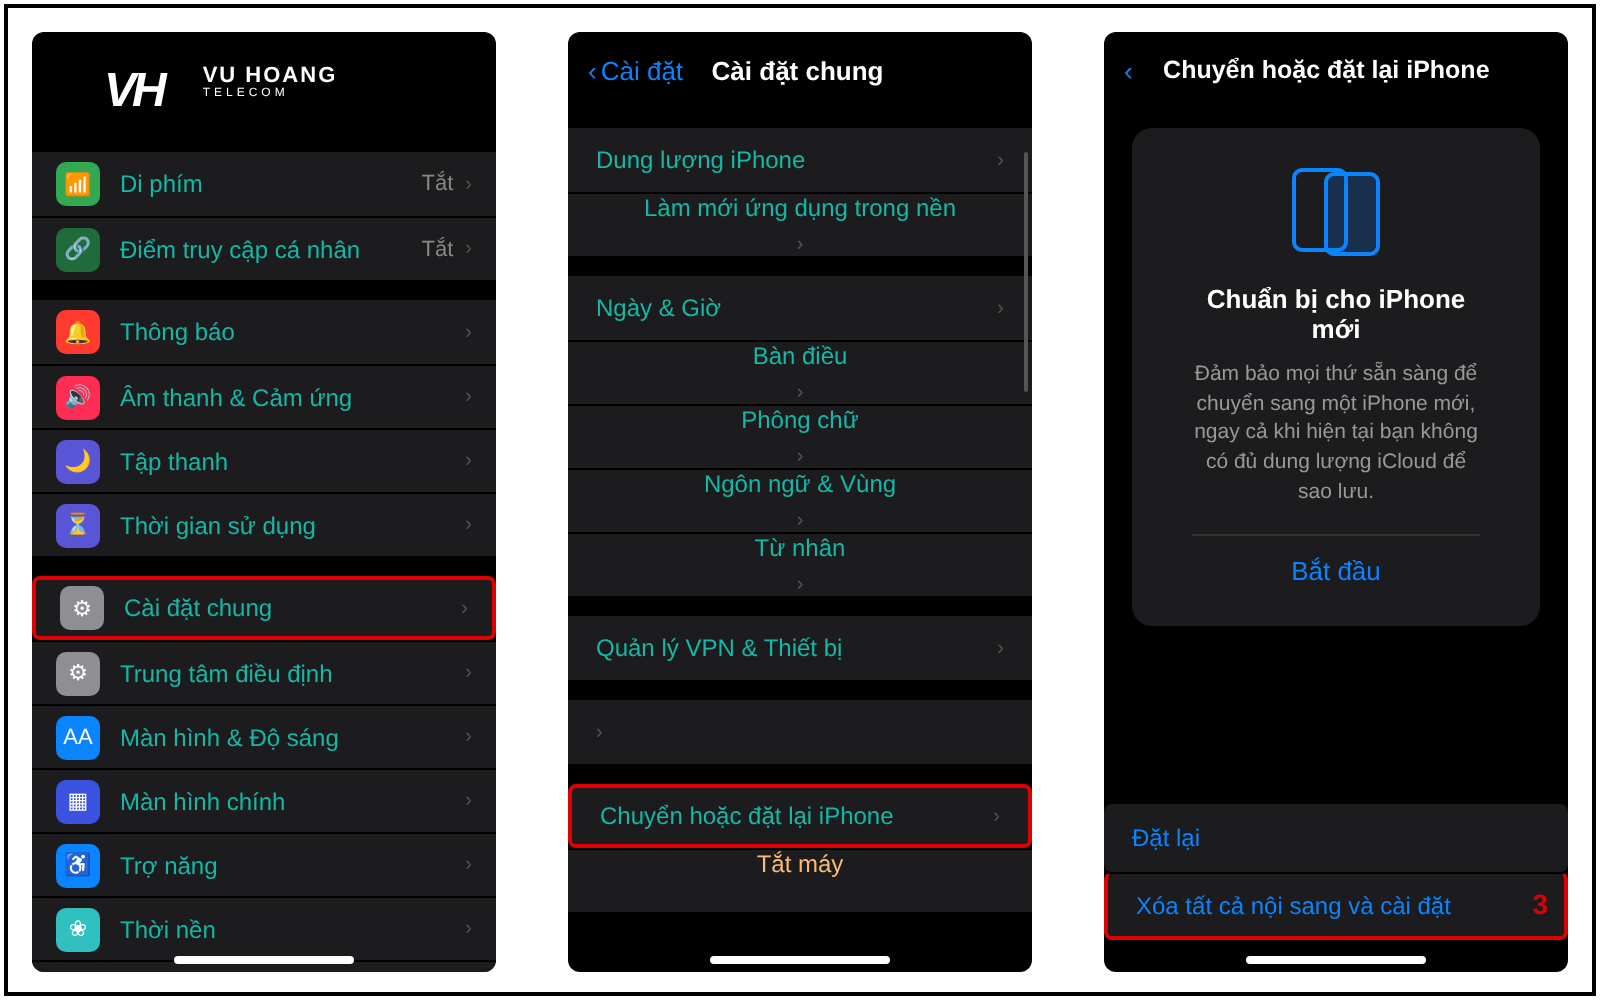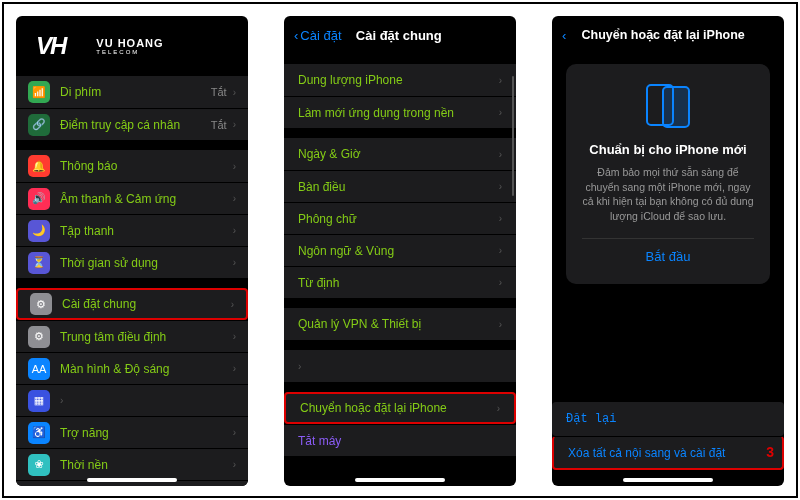--- a/index.html
+++ b/index.html
@@ -2,47 +2,47 @@
 <html><head>
 <meta charset="utf-8">
 <style>
   * { box-sizing: border-box; margin: 0; padding: 0; }
   body { font-family: -apple-system, "Helvetica Neue", sans-serif; background: #fff; width: 800px; height: 500px; overflow: hidden; }
   .outer { border: 2px solid #000; width: 796px; height: 496px; margin: 2px; background: #fff; display: flex; justify-content: space-around; align-items: flex-start; padding: 12px 0; gap: 12px; position: relative; }
   .phone { width: 232px; height: 470px; background: #000; border-radius: 6px; overflow: hidden; position: relative; color: #fff; font-size: 12px; }
   .scrollbar { position: absolute; right: 2px; top: 60px; width: 2px; height: 120px; background: #555; border-radius: 2px; }
 
   
-  .logo { position: absolute; top: 28px; left: 32px; z-index: 10; display: flex; align-items: center; gap: 3px; }
+  .logo { position: absolute; top: 28px; left: 48px; z-index: 10; display: flex; align-items: flex-start; gap: 20px; }
   .logo-mark { font-size: 24px; font-weight: 900; font-style: italic; color: #fff; letter-spacing: -2px; }
-  .logo-text { font-size: 11px; font-weight: 700; color: #fff; letter-spacing: 1px; margin-left: 28px; }
+  .logo-text { font-size: 11px; font-weight: 700; color: #fff; letter-spacing: 1px; }
   .logo-text small { display:block; font-size: 6px; letter-spacing: 2px; font-weight: 400; }
 
   
   .row { display: flex; align-items: center; height: 32px; padding: 0 12px; background: #1c1c1e; position: relative; }
   .row + .row { border-top: 1px solid #000; }
   .group { margin: 10px 0; }
   .group .row:first-child { border-top: none; }
   .icon-box { width: 22px; height: 22px; border-radius: 5px; margin-right: 10px; display: flex; align-items: center; justify-content: center; font-size: 13px; flex: 0 0 22px; }
-  .label { flex: 1; color: #84cc16; white-space: nowrap; overflow: hidden; text-overflow: ellipsis; }
+  .label { flex: 1; color: #14b8a6; white-space: nowrap; overflow: hidden; text-overflow: ellipsis; }
   .chev { color: #555; font-size: 10px; }
   .tat { color: #888; font-size: 11px; margin-right: 6px; }
   .redbox { border: 2px solid #d00; border-radius: 4px; }
   .numbadge { position: absolute; font-size: 14px; font-weight: bold; color: #d00; }
 
   
   .nav { height: 38px; display: flex; align-items: center; padding: 0 10px; font-size: 13px; }
   .back { color: #0a84ff; display: flex; align-items: center; gap: 2px; }
   .navtitle { flex: 1; text-align: center; font-weight: 600; color: #fff; margin-left: -50px; }
   .navtitle.wide { margin-left: -14px; font-size: 12.5px; }
   .row2 { display: flex; align-items: center; height: 32px; padding: 0 14px; background: #1c1c1e; position: relative; }
-  .row2 + .row2 { border-top: 1px solid #000; }
-
-  
-  .card { margin: 10px 14px; background: #1c1c1e; border-radius: 10px; padding: 20px 16px; text-align: center; }
+  .row2 + .row2 { border-top: 1px solid #000; flex-direction: column; }
+
+  
+  .card { margin: 10px 14px; background: #1c1c1e; border-radius: 10px; padding: 20px 30px; text-align: center; }
   .card-icon { width: 52px; height: 44px; margin: 0 auto 14px; position: relative; }
   .phone-o { position:absolute; width:28px; height:42px; border:2px solid #0a84ff; border-radius:5px; }
   .phone-o.a { left:4px; top:0; }
   .phone-o.b { left:20px; top:2px; background:#0a84ff33; }
   .card-title { font-size: 13px; font-weight: 600; margin-bottom: 8px; }
   .card-sub { font-size: 10.5px; color: #999; line-height: 1.4; margin-bottom: 14px; }
   .card-btn { color: #0a84ff; font-size: 13px; padding-top: 10px; border-top: 1px solid #333; }
   .blue-row { color: #0a84ff; height: 34px; display: flex; align-items: center; padding: 0 14px; background: #1c1c1e; font-size: 12px; }
   .home-ind { position: absolute; bottom: 4px; left: 50%; transform: translateX(-50%); width: 90px; height: 4px; background: #fff; border-radius: 3px; }
 
@@ -133,20 +133,21 @@
           <span class="icon-box" style="background:#0a84ff">
             <span style="font-size:11px">AA</span>
           </span>
           <span class="label">Màn hình &amp; Độ sáng</span>
           <span class="chev">›</span>
         </div>
         <div class="row">
           <span class="icon-box" style="background:#3a52e0">
             <span style="font-size:11px">▦</span>
           </span>
+          <span class="label">Màn hình chính</span>
           <span class="chev">›</span>
         </div>
         <div class="row">
           <span class="icon-box" style="background:#0a84ff">
             <span style="font-size:11px">♿</span>
           </span>
           <span class="label">Trợ năng</span>
           <span class="chev">›</span>
         </div>
         <div class="row">
@@ -192,21 +193,21 @@
         </div>
         <div class="row2">
           <span class="label" style="">Phông chữ</span>
           <span class="chev">›</span>
         </div>
         <div class="row2">
           <span class="label" style="">Ngôn ngữ &amp; Vùng</span>
           <span class="chev">›</span>
         </div>
         <div class="row2">
-          <span class="label" style="">Từ định</span>
+          <span class="label" style="">Từ nhân</span>
           <span class="chev">›</span>
         </div>
       </div>
     <div class="group" id="s2g3">
         <div class="row2">
           <span class="label" style="">Quản lý VPN &amp; Thiết bị</span>
           <span class="chev">›</span>
         </div>
       </div>
     <div class="group" id="s2g4">
@@ -214,21 +215,21 @@
           <span class="chev">›</span>
         </div>
       </div>
     <div class="group" id="s2g5" style="position:relative">
       <span class="numbadge n2" style="top:6px; right:10px;">2</span>
     <div class="row2 redbox">
           <span class="label" style="">Chuyển hoặc đặt lại iPhone</span>
           <span class="chev">›</span>
         </div>
         <div class="row2">
-          <span class="label" style="color:#8b5cf6">Tắt máy</span>
+          <span class="label" style="color:#fdba74">Tắt máy</span>
         </div>
       </div>
     <div class="scrollbar"></div>
     <div class="home-ind"></div>
   </div>
 
   <div class="phone s3">
     <div class="nav">
       <div class="back">
         <span>‹</span>
@@ -238,21 +239,21 @@
     <div class="card">
       <div class="card-icon">
         <div class="phone-o a"></div>
           <div class="phone-o b"></div>
       </div>
       <div class="card-title">Chuẩn bị cho iPhone mới</div>
       <div class="card-sub">Đảm bảo mọi thứ sẵn sàng để chuyển sang một iPhone mới, ngay cả khi hiện tại bạn không có đủ dung lượng iCloud để sao lưu.</div>
       <div class="card-btn">Bắt đầu</div>
     </div>
     <div style="position:absolute; bottom:16px; left:0; right:0;">
-      <div class="blue-row redbox" style="border:none;font-family:Liberation Mono, monospace;">
+      <div class="blue-row redbox" style="border:none;">
         <span>Đặt lại</span>
       </div>
       <div style="position:relative">
         <div class="blue-row redbox" style="border-top:1px solid #000">
           <span>Xóa tất cả nội sang và cài đặt</span>
         </div>
         <span class="numbadge n3" style="top:8px; right:10px;">3</span>
       </div>
     </div>
     <div class="home-ind"></div>

